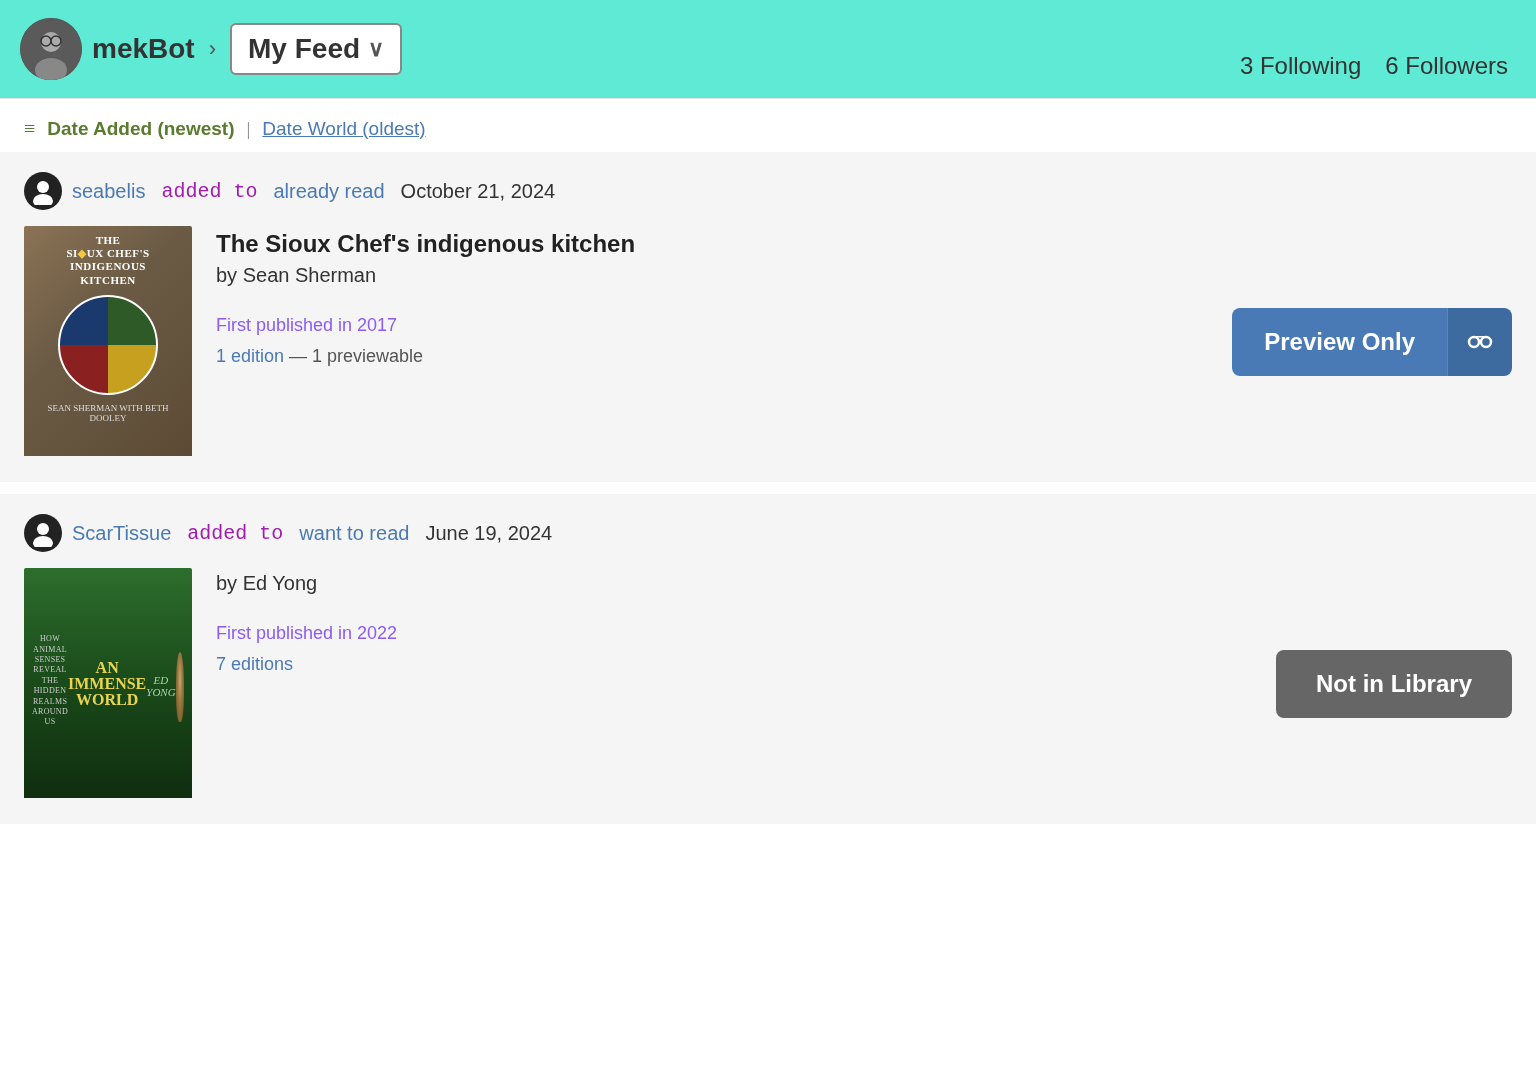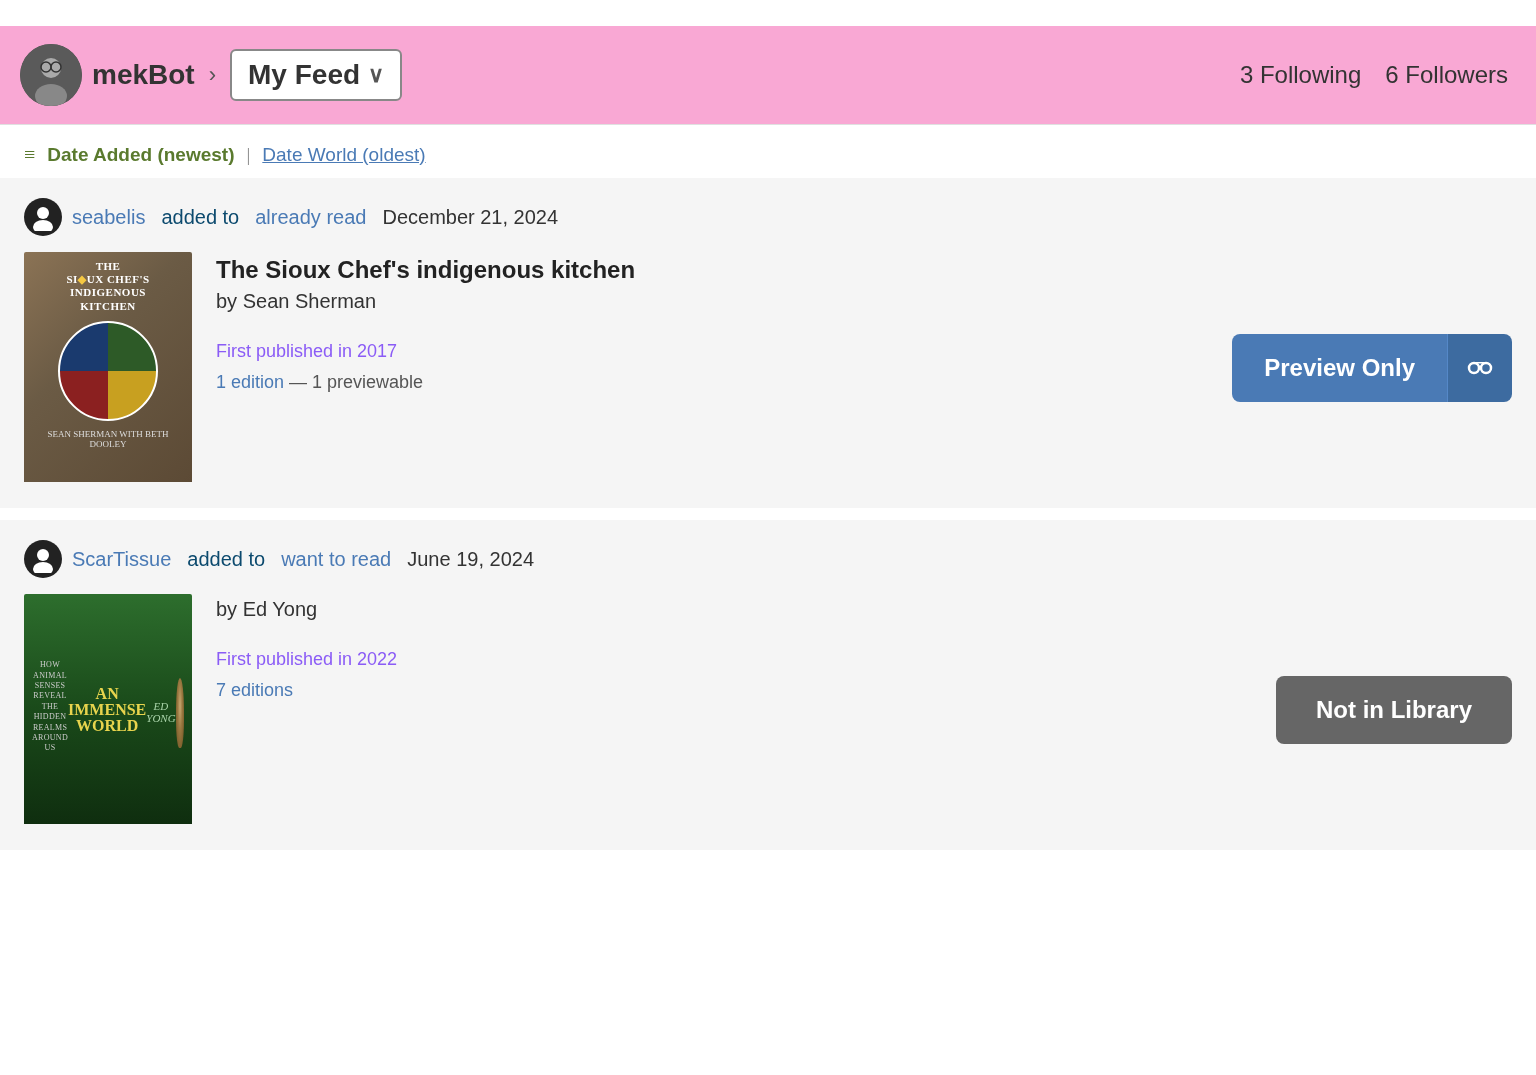--- a/index.html
+++ b/index.html
@@ -7,25 +7,24 @@
       font-family: Georgia, 'Times New Roman', serif;
       background: #fff;
       color: #222;
       width: 1536px;
       min-height: 1075px;
     }
 
     
     .header {
       display: flex;
-      align-items: center;
+      align-items: flex-end;
       padding: 18px 28px 18px 20px;
       border-bottom: 1px solid #e0e0e0;
-      background: #f9a8d4;
-      margin-top: 26px;
+      background: #5eead4;
     }
     .header-left {
       display: flex;
       align-items: center;
       gap: 10px;
       flex: 1;
     }
     .avatar {
       width: 62px;
       height: 62px;
@@ -137,21 +136,22 @@
       display: flex;
       align-items: center;
       justify-content: center;
       flex-shrink: 0;
     }
     .user-icon svg {
       width: 28px;
       height: 28px;
     }
     .activity-text {
-      color: #0c4a6e;
+      color: #a21caf;
+      font-family: Liberation Mono, monospace;
     }
     .activity-shelf {
       color: #4a7ab5;
     }
     .activity-date {
       color: #333;
     }
 
     
     .book-row {
@@ -370,21 +370,21 @@
     <div class="feed-activity">
       <div class="user-icon">
         <svg viewBox="0 0 28 28" xmlns="http://www.w3.org/2000/svg">
           <circle cx="14" cy="10" r="6" fill="#fff"></circle>
           <ellipse cx="14" cy="24" rx="10" ry="7" fill="#fff"></ellipse>
         </svg>
       </div>
       <span style="color:#4a7ab5;font-family:Arial,sans-serif;font-size:20px;">seabelis</span>
       <span class="activity-text" style="margin-left:6px;">added to</span>
       <span class="activity-shelf" style="margin-left:6px;">already read</span>
-      <span class="activity-date" style="margin-left:6px;">December 21, 2024</span>
+      <span class="activity-date" style="margin-left:6px;">October 21, 2024</span>
     </div>
     <div class="book-row">
       <div class="book-cover">
         <div class="book-cover-sioux">
           <div class="cover-title">THE<br>SI<span style="color:#f5c842">◆</span>UX CHEF'S<br>INDIGENOUS<br>KITCHEN</div>
           <div class="cover-circle"></div>
           <div class="cover-author">SEAN SHERMAN with BETH DOOLEY</div>
         </div>
       </div>
       <div class="book-info">

